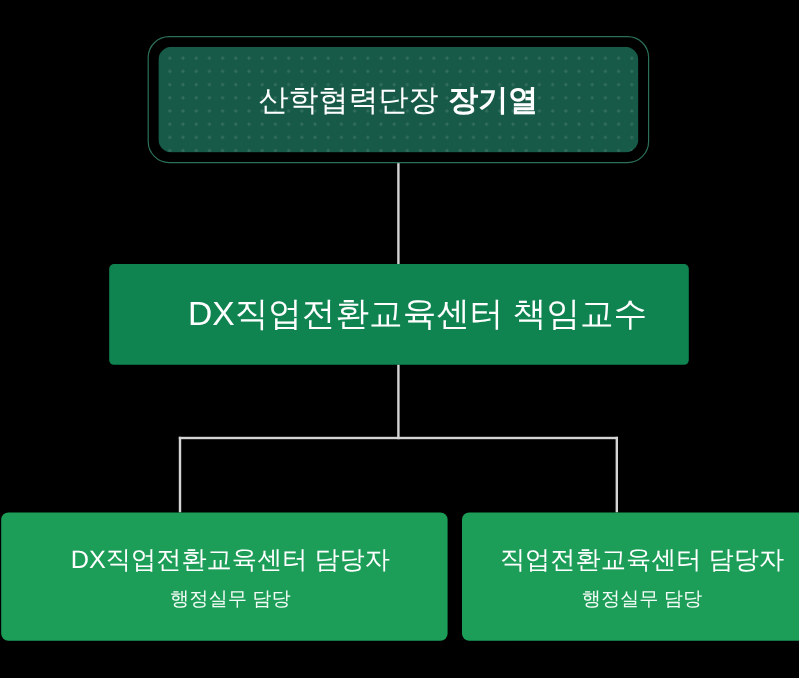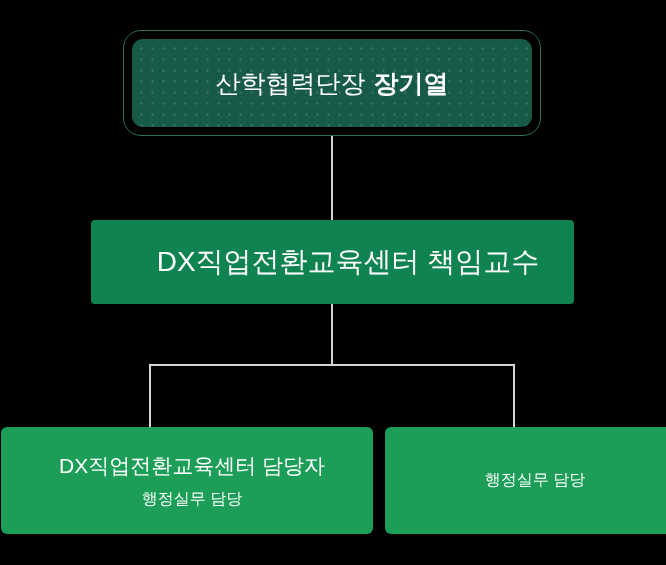--- a/index.html
+++ b/index.html
@@ -126,16 +126,20 @@
   <div class="conn conn-vright"></div>
 
   <div class="leaf-node leaf-left">
     <div class="node-line">
       <span class="node-title">DX직업전환교육센터 담당자</span>
     </div>
     <div class="node-role">행정실무 담당</div>
   </div>
 
   <div class="leaf-node leaf-right">
+    <div class="node-line">
+      <span class="node-title">직업전환교육센터 담당자</span>
+
+    </div>
     <div class="node-role">행정실무 담당</div>
   </div>
 
 </div>
 
 </body></html>

